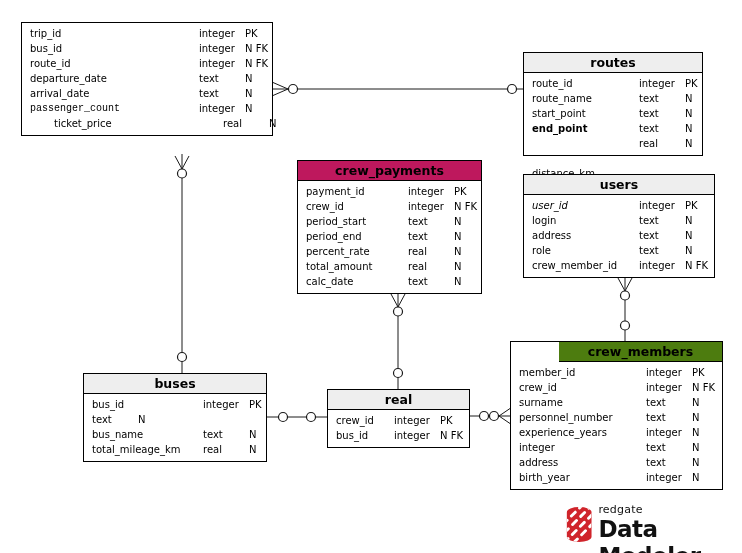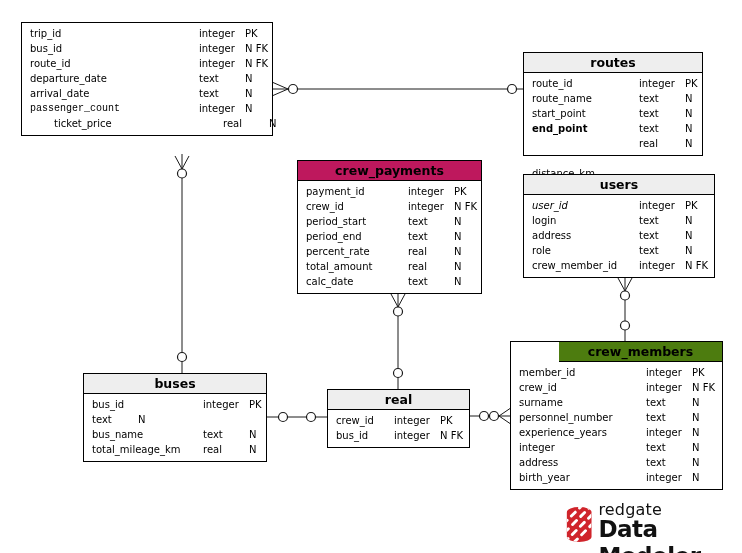--- a/index.html
+++ b/index.html
@@ -19,21 +19,21 @@
     font-weight:bold;font-size:12.5px;height:19px;line-height:19px;
     text-align:center;white-space:nowrap;
   }
   .entity-body{padding:3px 8px 4px 8px;}
   .field-row{display:flex;height:15px;font-size:10px;line-height:15px;white-space:nowrap;}
   .fr-name{flex:none;}
   .fr-type{flex:none;width:46px;}
   .fr-flags{flex:none;}
   .logo{position:absolute;left:566px;top:503px;display:flex;align-items:flex-start;}
   .logo-text{margin-left:6px;}
-  .logo-brand{font-size:16px;line-height:12px;margin-top:1px;letter-spacing:0.2px;color:#111111;}
+  .logo-brand{font-size:11px;line-height:12px;margin-top:1px;letter-spacing:0.2px;color:#111111;}
   .logo-product{font-size:23px;line-height:27px;font-weight:bold;letter-spacing:-0.5px;color:#111111;}
 </style>
 </head>
 <body>
 
 <div class="canvas">
 
   <svg class="connector-layer" width="742" height="553" viewBox="0 0 742 553">
       <g>
         <line x1="271" y1="89" x2="525" y2="89" class="conn-line"></line>

